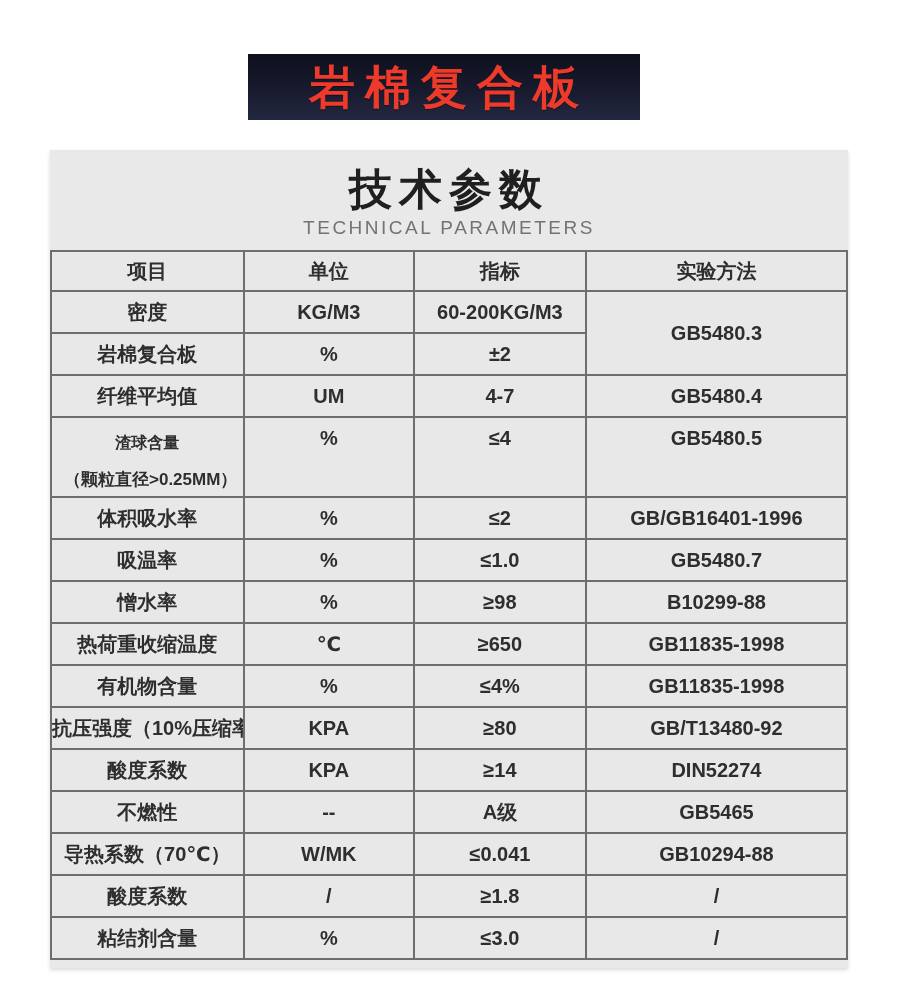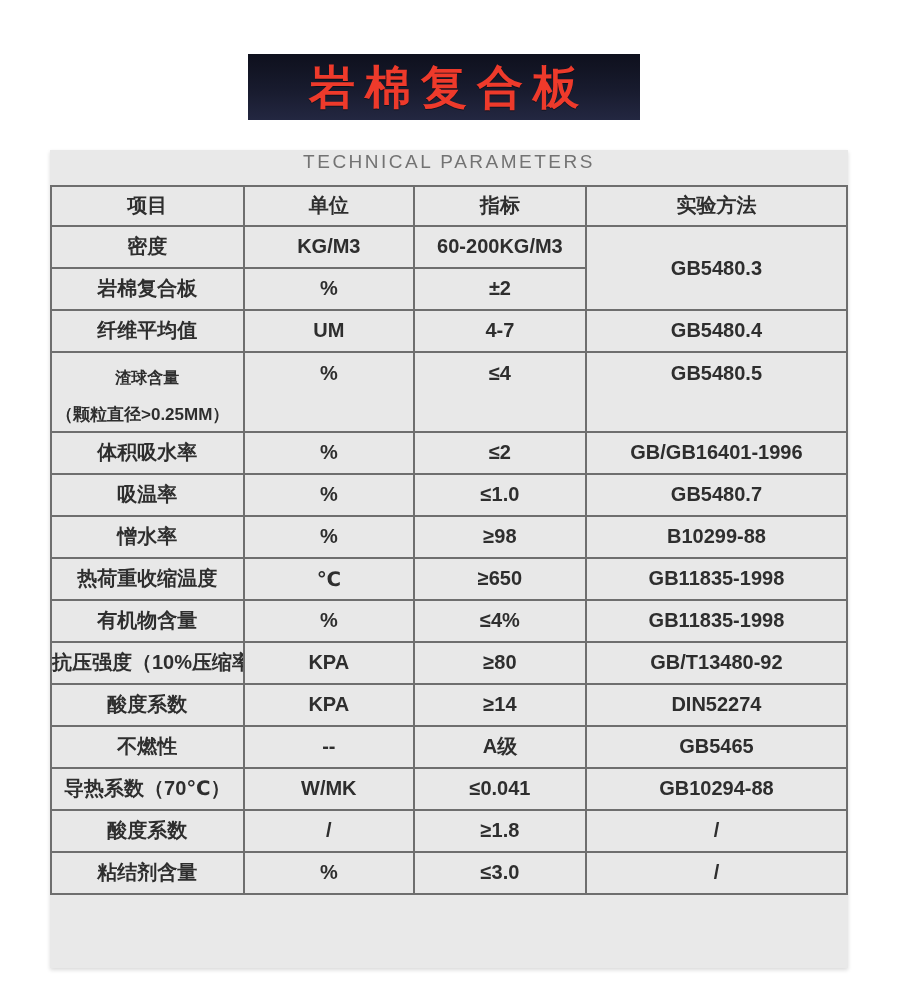--- a/index.html
+++ b/index.html
@@ -109,37 +109,38 @@
   
   td.item-two-line { padding: 0; vertical-align: top; }
   .itl-main {
     height: 38px;
     line-height: 40px;
     text-align: center;
     font-size: 16px;
   }
   .itl-note {
     margin-top: 7px;
-    padding-left: 4px;
+    padding-left: 12px;
     text-align: left;
     font-size: 17px;
     letter-spacing: 0px;
     white-space: nowrap;
   }
 </style>
 </head>
 <body>
 
 <div class="page">
 
   <div class="banner">
     <span class="banner-text">岩棉复合板</span>
   </div>
 
   <div class="panel">
+    <div class="panel-title">技术参数</div>
     <div class="panel-subtitle">TECHNICAL PARAMETERS</div>
 
     <table class="spec">
       <colgroup>
         <col class="c-item">
           <col class="c-unit">
           <col class="c-index">
           <col class="c-method">
       </colgroup>
       <tbody>

